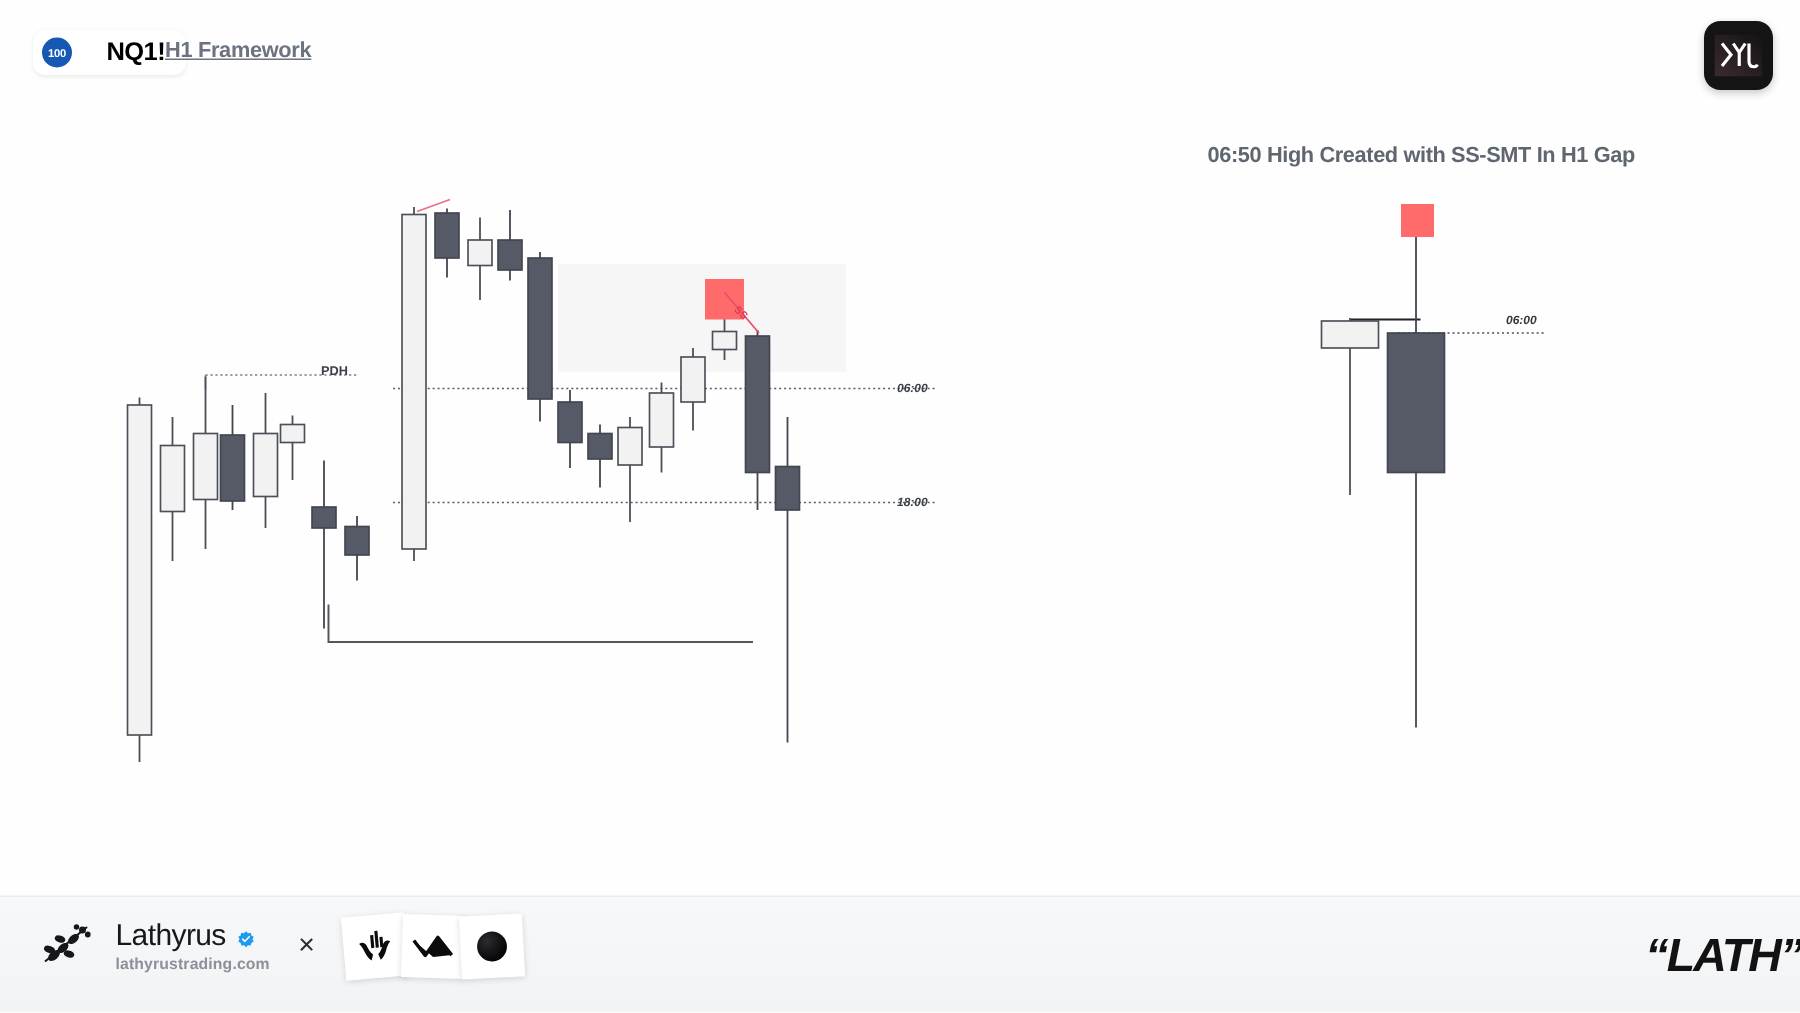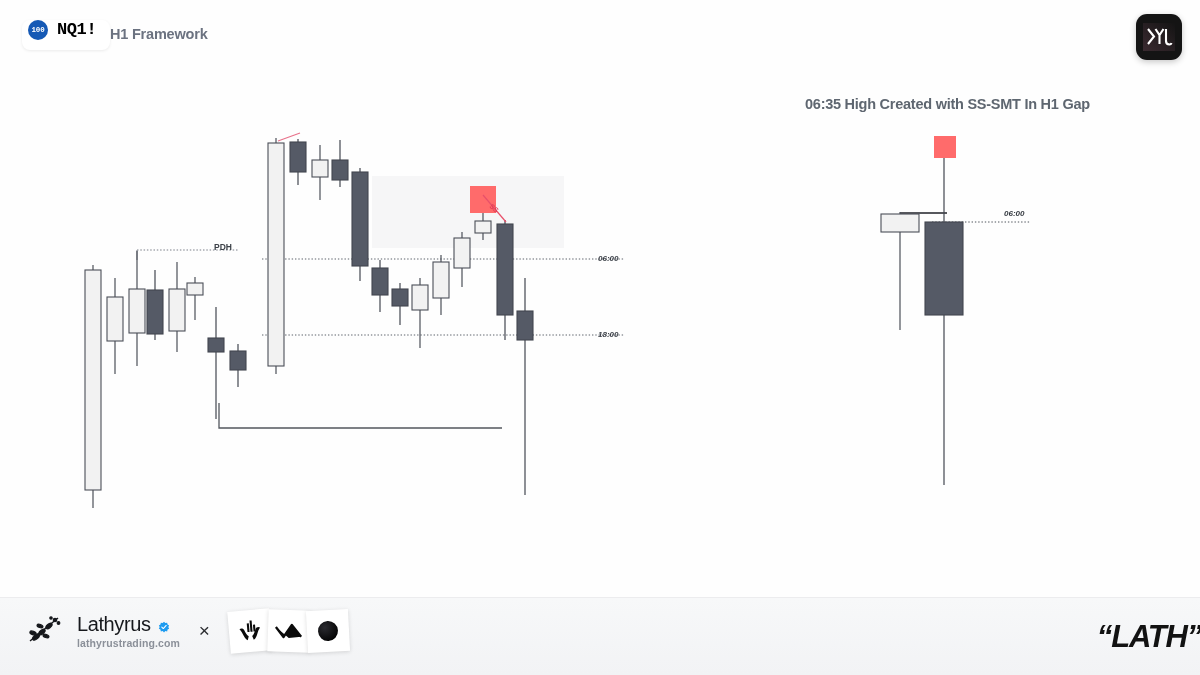--- a/index.html
+++ b/index.html
@@ -9,34 +9,33 @@
     font-family:"Liberation Sans", sans-serif;
     overflow:hidden;position:relative;
     -webkit-font-smoothing:antialiased;
   }
   .stage{position:absolute;inset:0;background:#fefefe;}
 
   
   .topbar{position:absolute;left:0;top:0;width:1200px;height:72px;}
   .ticker-pill{
     position:absolute;left:22px;top:20px;height:30px;
-    display:flex;align-items:flex-start;gap:9px;
+    display:flex;align-items:center;gap:23px;
     padding:0 14px 0 6px;background:#ffffff;border-radius:8px;
     box-shadow:0 1px 3px rgba(0,0,0,.08);
-    font-family:Liberation Mono, monospace;
   }
   .ticker-badge{
     width:20px;height:20px;border-radius:50%;
     background:#1559b5;color:#fff;font-size:7.5px;font-weight:700;
     display:flex;align-items:center;justify-content:center;letter-spacing:-.2px;
   }
   .ticker-sym{font-size:17px;font-weight:700;color:#000000;letter-spacing:-.4px;}
   .framework-label{
     position:absolute;left:110px;top:26px;
-    font-size:14.5px;font-weight:600;color:#6b7280;letter-spacing:-.2px;
+    font-size:14.5px;font-weight:600;color:#6b7280;letter-spacing:-.2px;text-decoration:underline;
   }
 
   .handle-group{
     position:absolute;left:498px;top:24px;
     display:flex;align-items:center;gap:11px;
   }
   .soc{display:block;opacity:.72;}
   .handle-text{
     font-size:21px;font-weight:700;color:#1c1c1c;
     letter-spacing:-.5px;margin-left:11px;
@@ -190,21 +189,21 @@
       <rect x="470" y="186" width="26" height="27" fill="#ff6b6b"></rect>
       <line x1="483" y1="195" x2="506" y2="222" stroke="#e8506a" stroke-width="1.2"></line>
       <text x="489" y="207" font-family="Liberation Sans, sans-serif" font-size="7" font-weight="700" fill="#e03a55" transform="rotate(42 489 207)">SS</text>
     </g>
 
     <g>
       <line x1="278" y1="141" x2="300" y2="133" stroke="#e8718a" stroke-width="1.1"></line>
     </g>
   </svg>
 
-  <div class="side-title">06:35 High Created with SS-SMT In H1 Gap</div>
+  <div class="side-title">06:50 High Created with SS-SMT In H1 Gap</div>
 
   <svg viewBox="760 60 420 500" width="420" height="500" style="position:absolute;left:760px;top:60px;">
     <g>
       <line x1="932" y1="222" x2="1030" y2="222" stroke="#4f545c" stroke-width="1" stroke-dasharray="1.4,1.9"></line>
     </g>
     <text x="1004" y="216" font-family="Liberation Sans, sans-serif" font-size="8" font-weight="700" font-style="italic" fill="#33383f">06:00</text>
 
     <g>
       <path d="M900 213 L900 213 L947 213" stroke="#1f2127" stroke-width="1.3" fill="none"></path>
     </g>

